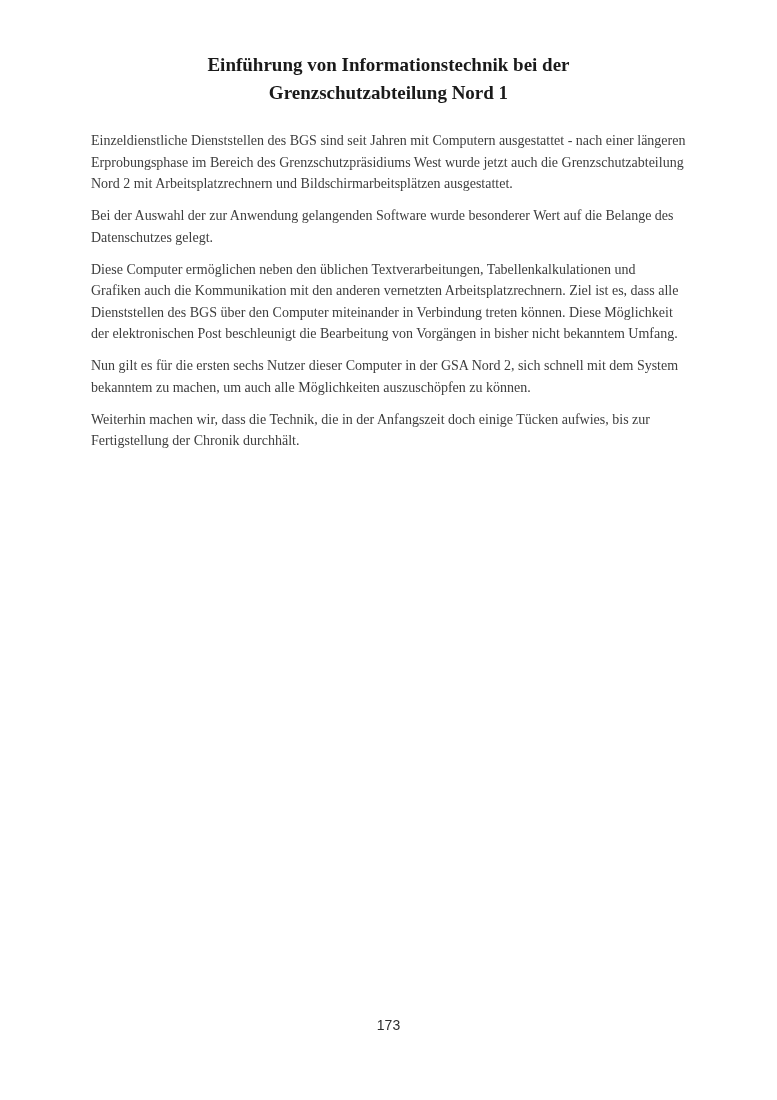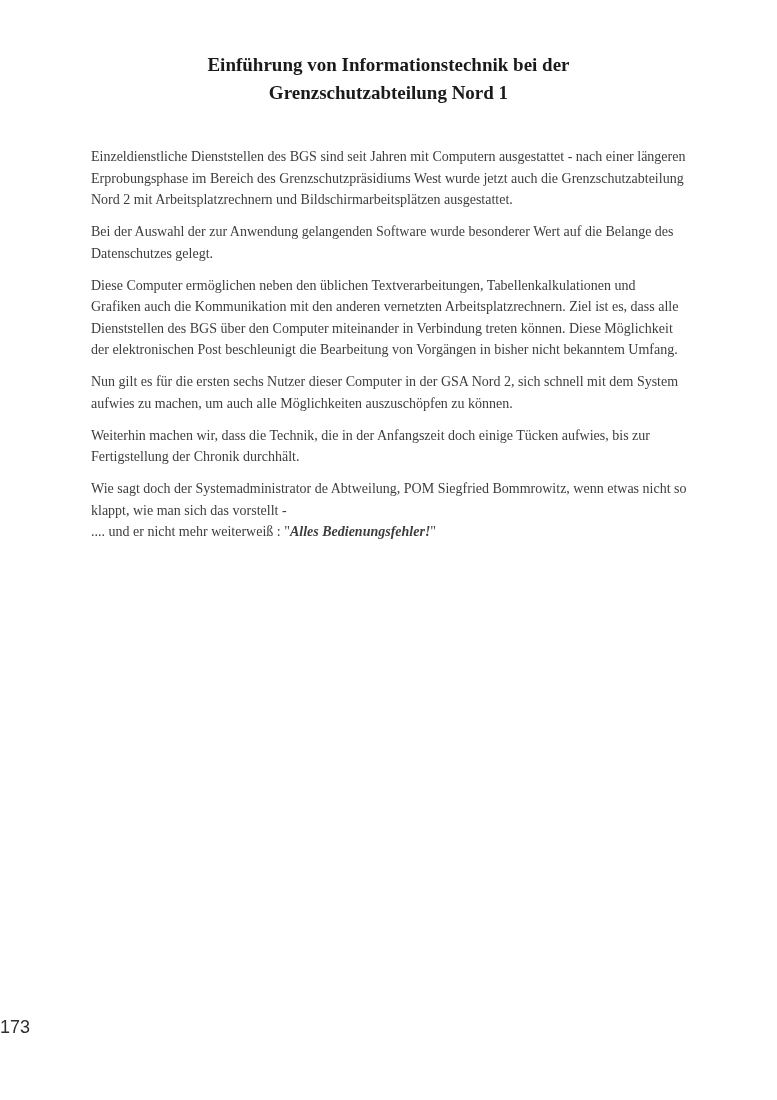--- a/index.html
+++ b/index.html
@@ -17,43 +17,43 @@
   }
   .title {
     padding-top: 51px;
     text-align: center;
     font-weight: bold;
     font-size: 19px;
     line-height: 28px;
     color: #1a1a1a;
   }
   .doc-body {
-    margin: 39px 0 0 91px;
+    margin: 23px 0 0 91px;
     width: 680px;
     font-size: 14px;
     line-height: 21.5px;
     color: #3d3d3d;
     text-align: left;
   }
   .para {
     margin: 0 0 10.5px 0;
     white-space: pre-line;
   }
   .para.closing em {
     font-weight: bold;
     font-style: italic;
   }
   .pagenum {
     position: absolute;
     top: 1017px;
     left: 0;
     width: 100%;
-    text-align: left;
+    text-align: center;
     font-family: "Liberation Sans", sans-serif;
-    font-size: 18px;
+    font-size: 14px;
     color: #2e2e2e;
   }
 </style>
 </head>
 <body>
 
 <div class="page">
   <div class="title">
     <div>Einführung von Informationstechnik bei der</div>
     <div>Grenzschutzabteilung Nord 1</div>
@@ -62,21 +62,18 @@
     <p class="para">Einzeldienstliche Dienststellen des BGS sind seit Jahren mit Computern ausgestattet - nach einer längeren
 Erprobungsphase im Bereich des Grenzschutzpräsidiums West wurde jetzt auch die Grenzschutzabteilung
 Nord 2 mit Arbeitsplatzrechnern und Bildschirmarbeitsplätzen ausgestattet.</p>
     <p class="para">Bei der Auswahl der zur Anwendung gelangenden Software wurde besonderer Wert auf die Belange des
 Datenschutzes gelegt.</p>
     <p class="para">Diese Computer ermöglichen neben den üblichen Textverarbeitungen, Tabellenkalkulationen und
 Grafiken auch die Kommunikation mit den anderen vernetzten Arbeitsplatzrechnern. Ziel ist es, dass alle
 Dienststellen des BGS über den Computer miteinander in Verbindung treten können. Diese Möglichkeit
 der elektronischen Post beschleunigt die Bearbeitung von Vorgängen in bisher nicht bekanntem Umfang.</p>
     <p class="para">Nun gilt es für die ersten sechs Nutzer dieser Computer in der GSA Nord 2, sich schnell mit dem System
-aufwies zu machen, um auch alle Möglichkeiten auszuschöpfen zu können.</p>
+bekanntem zu machen, um auch alle Möglichkeiten auszuschöpfen zu können.</p>
     <p class="para">Weiterhin machen wir, dass die Technik, die in der Anfangszeit doch einige Tücken aufwies, bis zur
 Fertigstellung der Chronik durchhält.</p>
-    <p class="para closing"><span>Wie sagt doch der Systemadministrator de Abtweilung, POM Siegfried Bommrowitz, wenn etwas nicht so
-klappt, wie man sich das vorstellt -
-.... und er nicht mehr weiterweiß : "</span><em>Alles Bedienungsfehler!</em><span>"</span></p>
   </div>
   <div class="pagenum">173</div>
 </div>
 
 </body></html>

